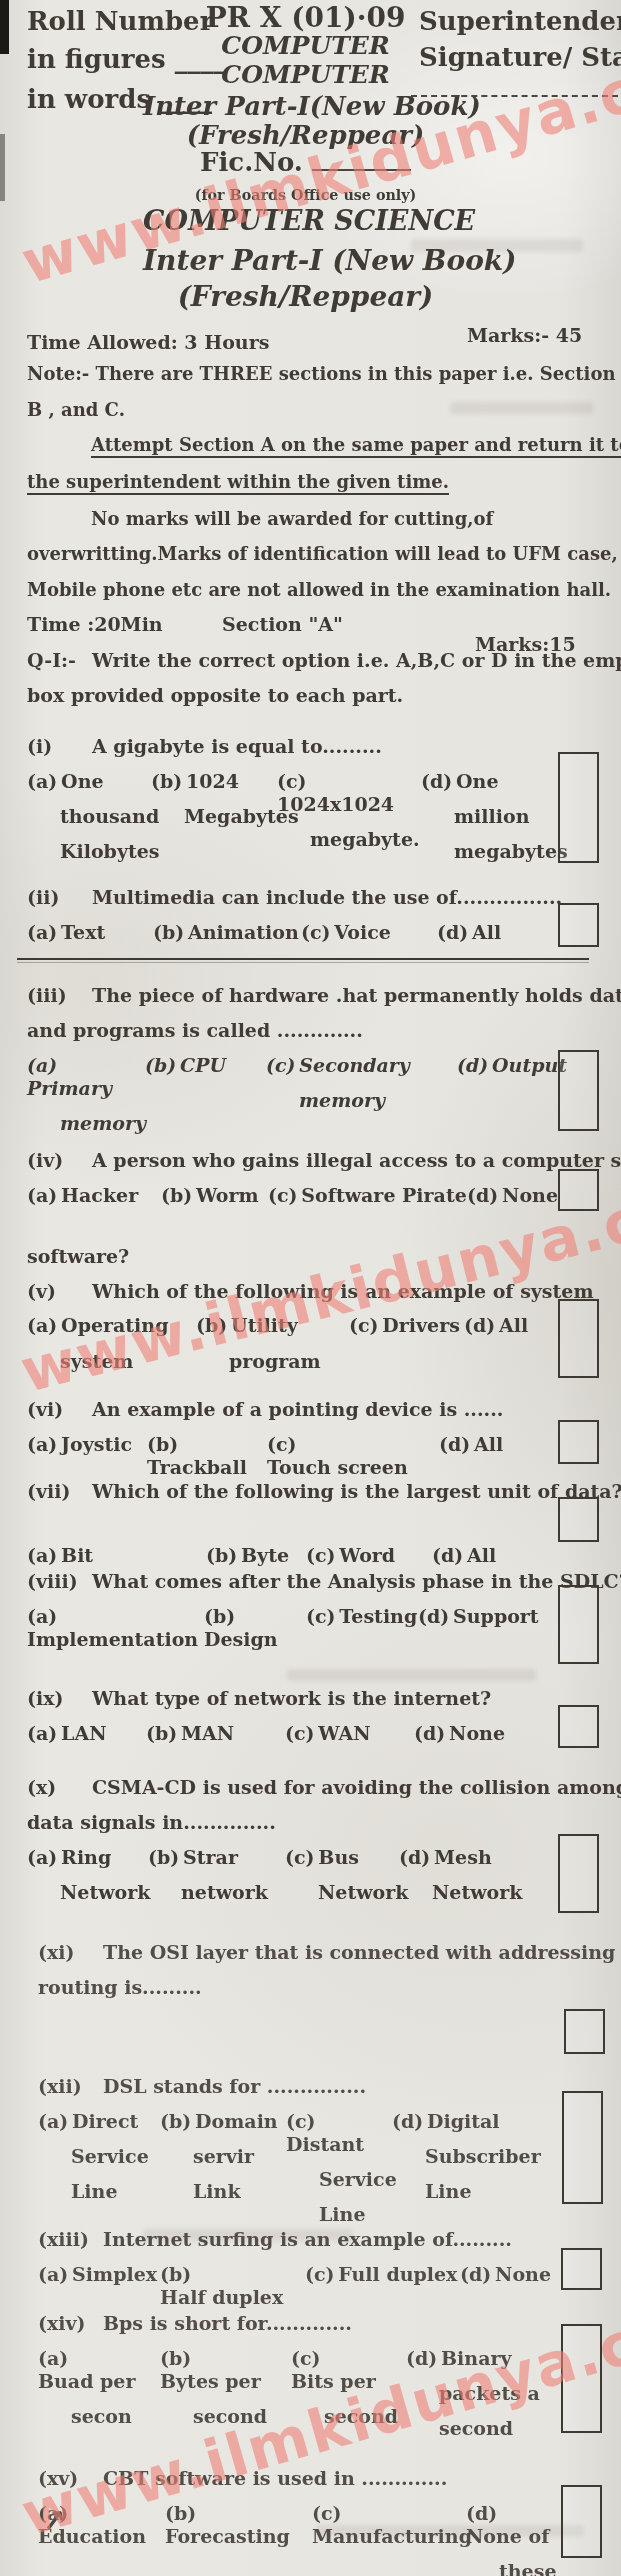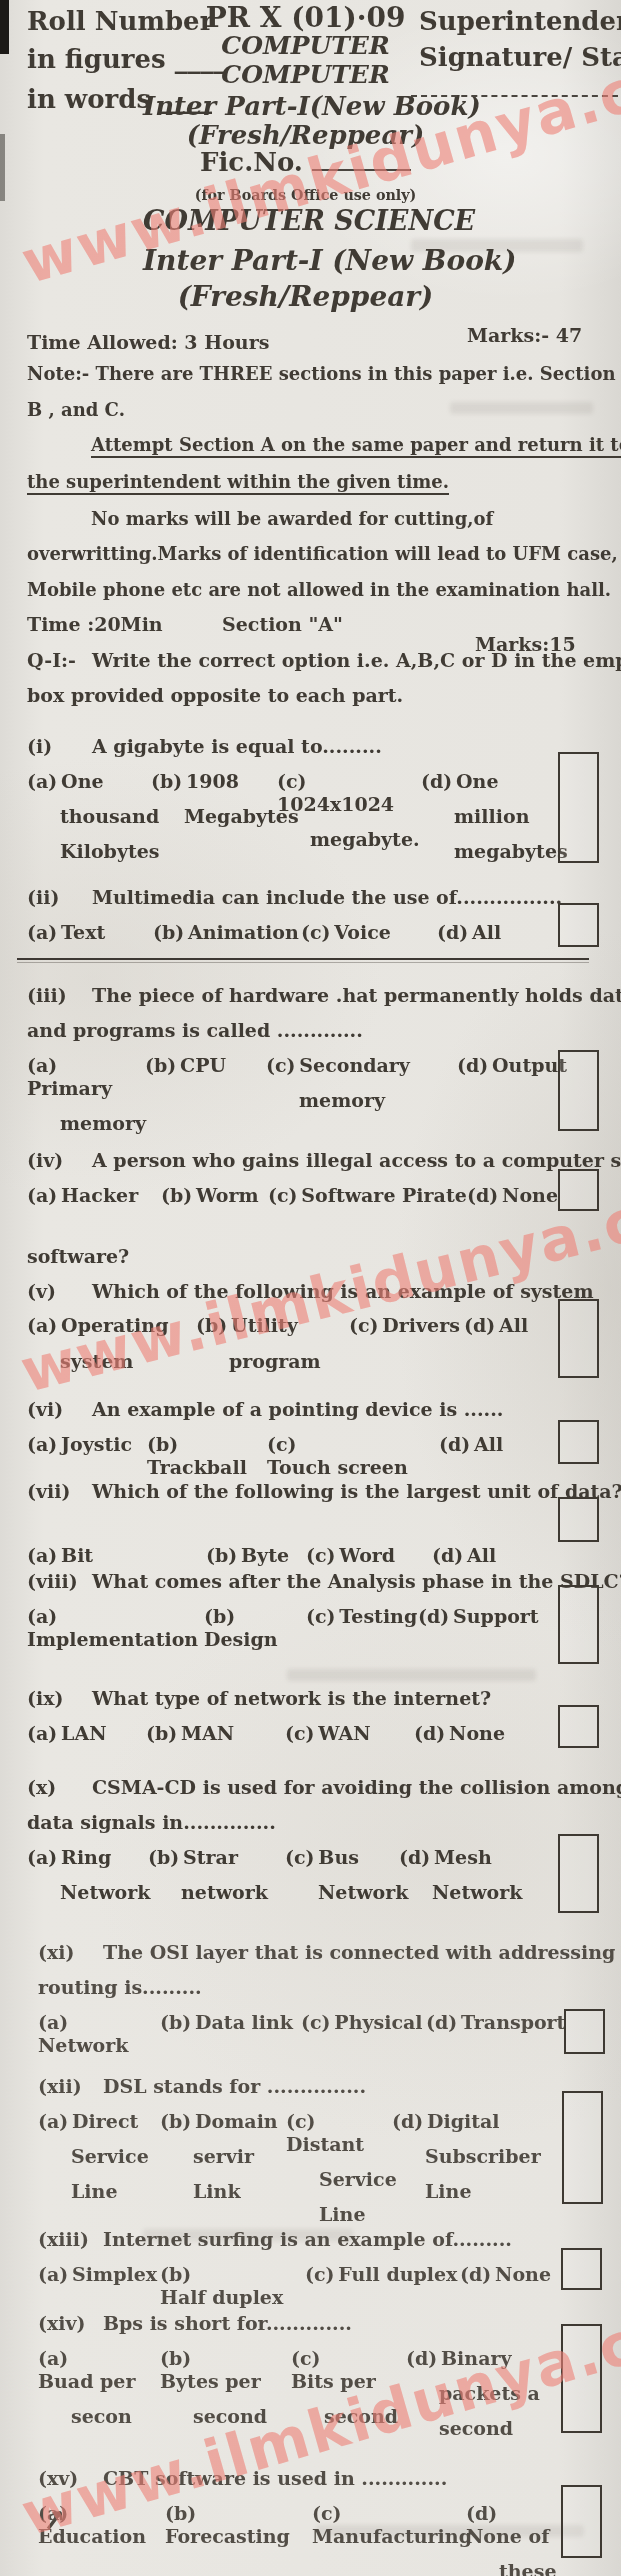--- a/index.html
+++ b/index.html
@@ -70,21 +70,21 @@
 
   <div class="abs t fs22" style="left:419px;top:9.6px;">Superintendent</div>
   <div class="abs t fs22" style="left:419px;top:46px;">Signature/ Stamp"</div>
   <div class="abs sig-line" style="left:411px;top:95px;"></div>
 
   <div class="abs t center-col it fs28" style="top:209px;">COMPUTER SCIENCE</div>
   <div class="abs t center-col it fs24" style="top:249px;">Inter Part-I (New Book)</div>
   <div class="abs t center-col it fs24" style="top:285px;">(Fresh/Reppear)</div>
 
   <div class="abs t fs20" style="left:27px;top:331px;">Time Allowed: 3 Hours</div>
-  <div class="abs t fs20" style="left:467px;top:324px;">Marks:- 47</div>
+  <div class="abs t fs20" style="left:467px;top:324px;">Marks:- 45</div>
   <div class="abs t fs19" style="left:27px;top:362px;">Note:-  There are THREE sections in this paper i.e. Section A ,</div>
   <div class="abs t fs19" style="left:27px;top:398px;">B , and C.</div>
   <div class="abs t fs19 u" style="left:91px;top:433px;">Attempt Section A on the same paper and return it to</div>
   <div class="abs t fs19 u" style="left:27px;top:470px;">the superintendent within the given time.</div>
   <div class="abs t fs19" style="left:91px;top:507px;">No marks will be awarded for cutting,of</div>
   <div class="abs t fs19" style="left:27px;top:578px;">Mobile phone etc are not allowed in the examination hall.</div>
   <div class="abs t fs19" style="left:27px;top:542px;">overwritting.Marks of identification will lead to UFM case,</div>
 
   <div class="abs t fs20" style="left:27px;top:613px;">Time :20Min</div>
   <div class="abs t fs20" style="left:222px;top:613px;">Section "A"</div>
@@ -92,21 +92,21 @@
 
   <div class="q" style="top:649px;">
     <div class="row"><span class="qnum">Q-I:-</span><span>Write the correct option i.e. A,B,C or D in the empty</span></div>
     <div class="row wrap2">box provided opposite to each part.</div>
   </div>
 
   <div class="q" style="top:735px;">
     <div class="row"><span class="qnum">(i)</span><span>A gigabyte is equal to.........</span></div>
     <div class="opts" style="grid-template-columns:124px 126px 144px 1fr;">
       <div class="oc"><span class="ol">(a)</span><span class="otx">One</span><div class="cont">thousand</div><div class="cont">Kilobytes</div></div>
-      <div class="oc"><span class="ol">(b)</span><span class="otx">1908</span><div class="cont">Megabytes</div></div>
+      <div class="oc"><span class="ol">(b)</span><span class="otx">1024</span><div class="cont">Megabytes</div></div>
       <div class="oc"><span class="ol">(c)</span><span class="otx">1024x1024</span><div class="cont">megabyte.</div></div>
       <div class="oc"><span class="ol">(d)</span><span class="otx">One</span><div class="cont">million</div><div class="cont">megabytes</div></div>
     </div>
   </div>
   <div class="abox" style="top:752px;height:107px;"></div>
 
   <div class="q" style="top:886px;">
     <div class="row"><span class="qnum">(ii)</span><span>Multimedia can include the use of................</span></div>
     <div class="opts" style="grid-template-columns:126px 148px 136px 1fr;">
       <div class="oc"><span class="ol">(a)</span><span class="otx">Text</span></div>
@@ -115,21 +115,21 @@
       <div class="oc"><span class="ol">(d)</span><span class="otx">All</span></div>
     </div>
   </div>
   <div class="abox" style="top:903px;height:40px;"></div>
 
   <div class="abs sep" style="left:17px;top:958px;width:572px;"></div>
 
   <div class="q" style="top:984px;">
     <div class="row"><span class="qnum">(iii)</span><span>The piece of hardware .hat permanently holds data</span></div>
     <div class="row wrap2">and programs is called .............</div>
-    <div class="opts" style="grid-template-columns:118px 121px 191px 1fr;">
+    <div class="opts" style="grid-template-columns:118px 121px 191px 1fr;font-style:italic;">
       <div class="oc"><span class="ol">(a)</span><span class="otx">Primary</span><div class="cont">memory</div></div>
       <div class="oc"><span class="ol">(b)</span><span class="otx">CPU</span></div>
       <div class="oc"><span class="ol">(c)</span><span class="otx">Secondary</span><div class="cont">memory</div></div>
       <div class="oc"><span class="ol">(d)</span><span class="otx">Output</span></div>
     </div>
   </div>
   <div class="abox" style="top:1050px;height:77px;"></div>
 
   <div class="q" style="top:1149px;">
     <div class="row"><span class="qnum">(iv)</span><span>A person who gains illegal access to a computer system</span></div>
@@ -206,26 +206,20 @@
       <div class="oc"><span class="ol">(b)</span><span class="otx">Strar</span><div class="cont">network</div></div>
       <div class="oc"><span class="ol">(c)</span><span class="otx">Bus</span><div class="cont">Network</div></div>
       <div class="oc"><span class="ol">(d)</span><span class="otx">Mesh</span><div class="cont">Network</div></div>
     </div>
   </div>
   <div class="abox" style="top:1834px;height:75px;"></div>
 
   <div class="q faded" style="top:1941px;left:38px;width:536px;">
     <div class="row"><span class="qnum">(xi)</span><span>The OSI layer that is connected with addressing and</span></div>
     <div class="row wrap2">routing is.........</div>
-    <div class="opts" style="grid-template-columns:122px 141px 125px 1fr;">
-      <div class="oc"><span class="ol">(a)</span><span class="otx">Network</span></div>
-      <div class="oc"><span class="ol">(b)</span><span class="otx">Data link</span></div>
-      <div class="oc"><span class="ol">(c)</span><span class="otx">Physical</span></div>
-      <div class="oc"><span class="ol">(d)</span><span class="otx">Transport</span></div>
-    </div>
   </div>
   <div class="abox" style="top:2009px;height:41px;left:564px;"></div>
 
   <div class="q faded" style="top:2075px;left:38px;width:536px;">
     <div class="row"><span class="qnum">(xii)</span><span>DSL stands for ...............</span></div>
     <div class="opts" style="grid-template-columns:122px 126px 106px 1fr;">
       <div class="oc"><span class="ol">(a)</span><span class="otx">Direct</span><div class="cont">Service</div><div class="cont">Line</div></div>
       <div class="oc"><span class="ol">(b)</span><span class="otx">Domain</span><div class="cont">servir</div><div class="cont">Link</div></div>
       <div class="oc"><span class="ol">(c)</span><span class="otx">Distant</span><div class="cont">Service</div><div class="cont">Line</div></div>
       <div class="oc"><span class="ol">(d)</span><span class="otx">Digital</span><div class="cont">Subscriber</div><div class="cont">Line</div></div>

